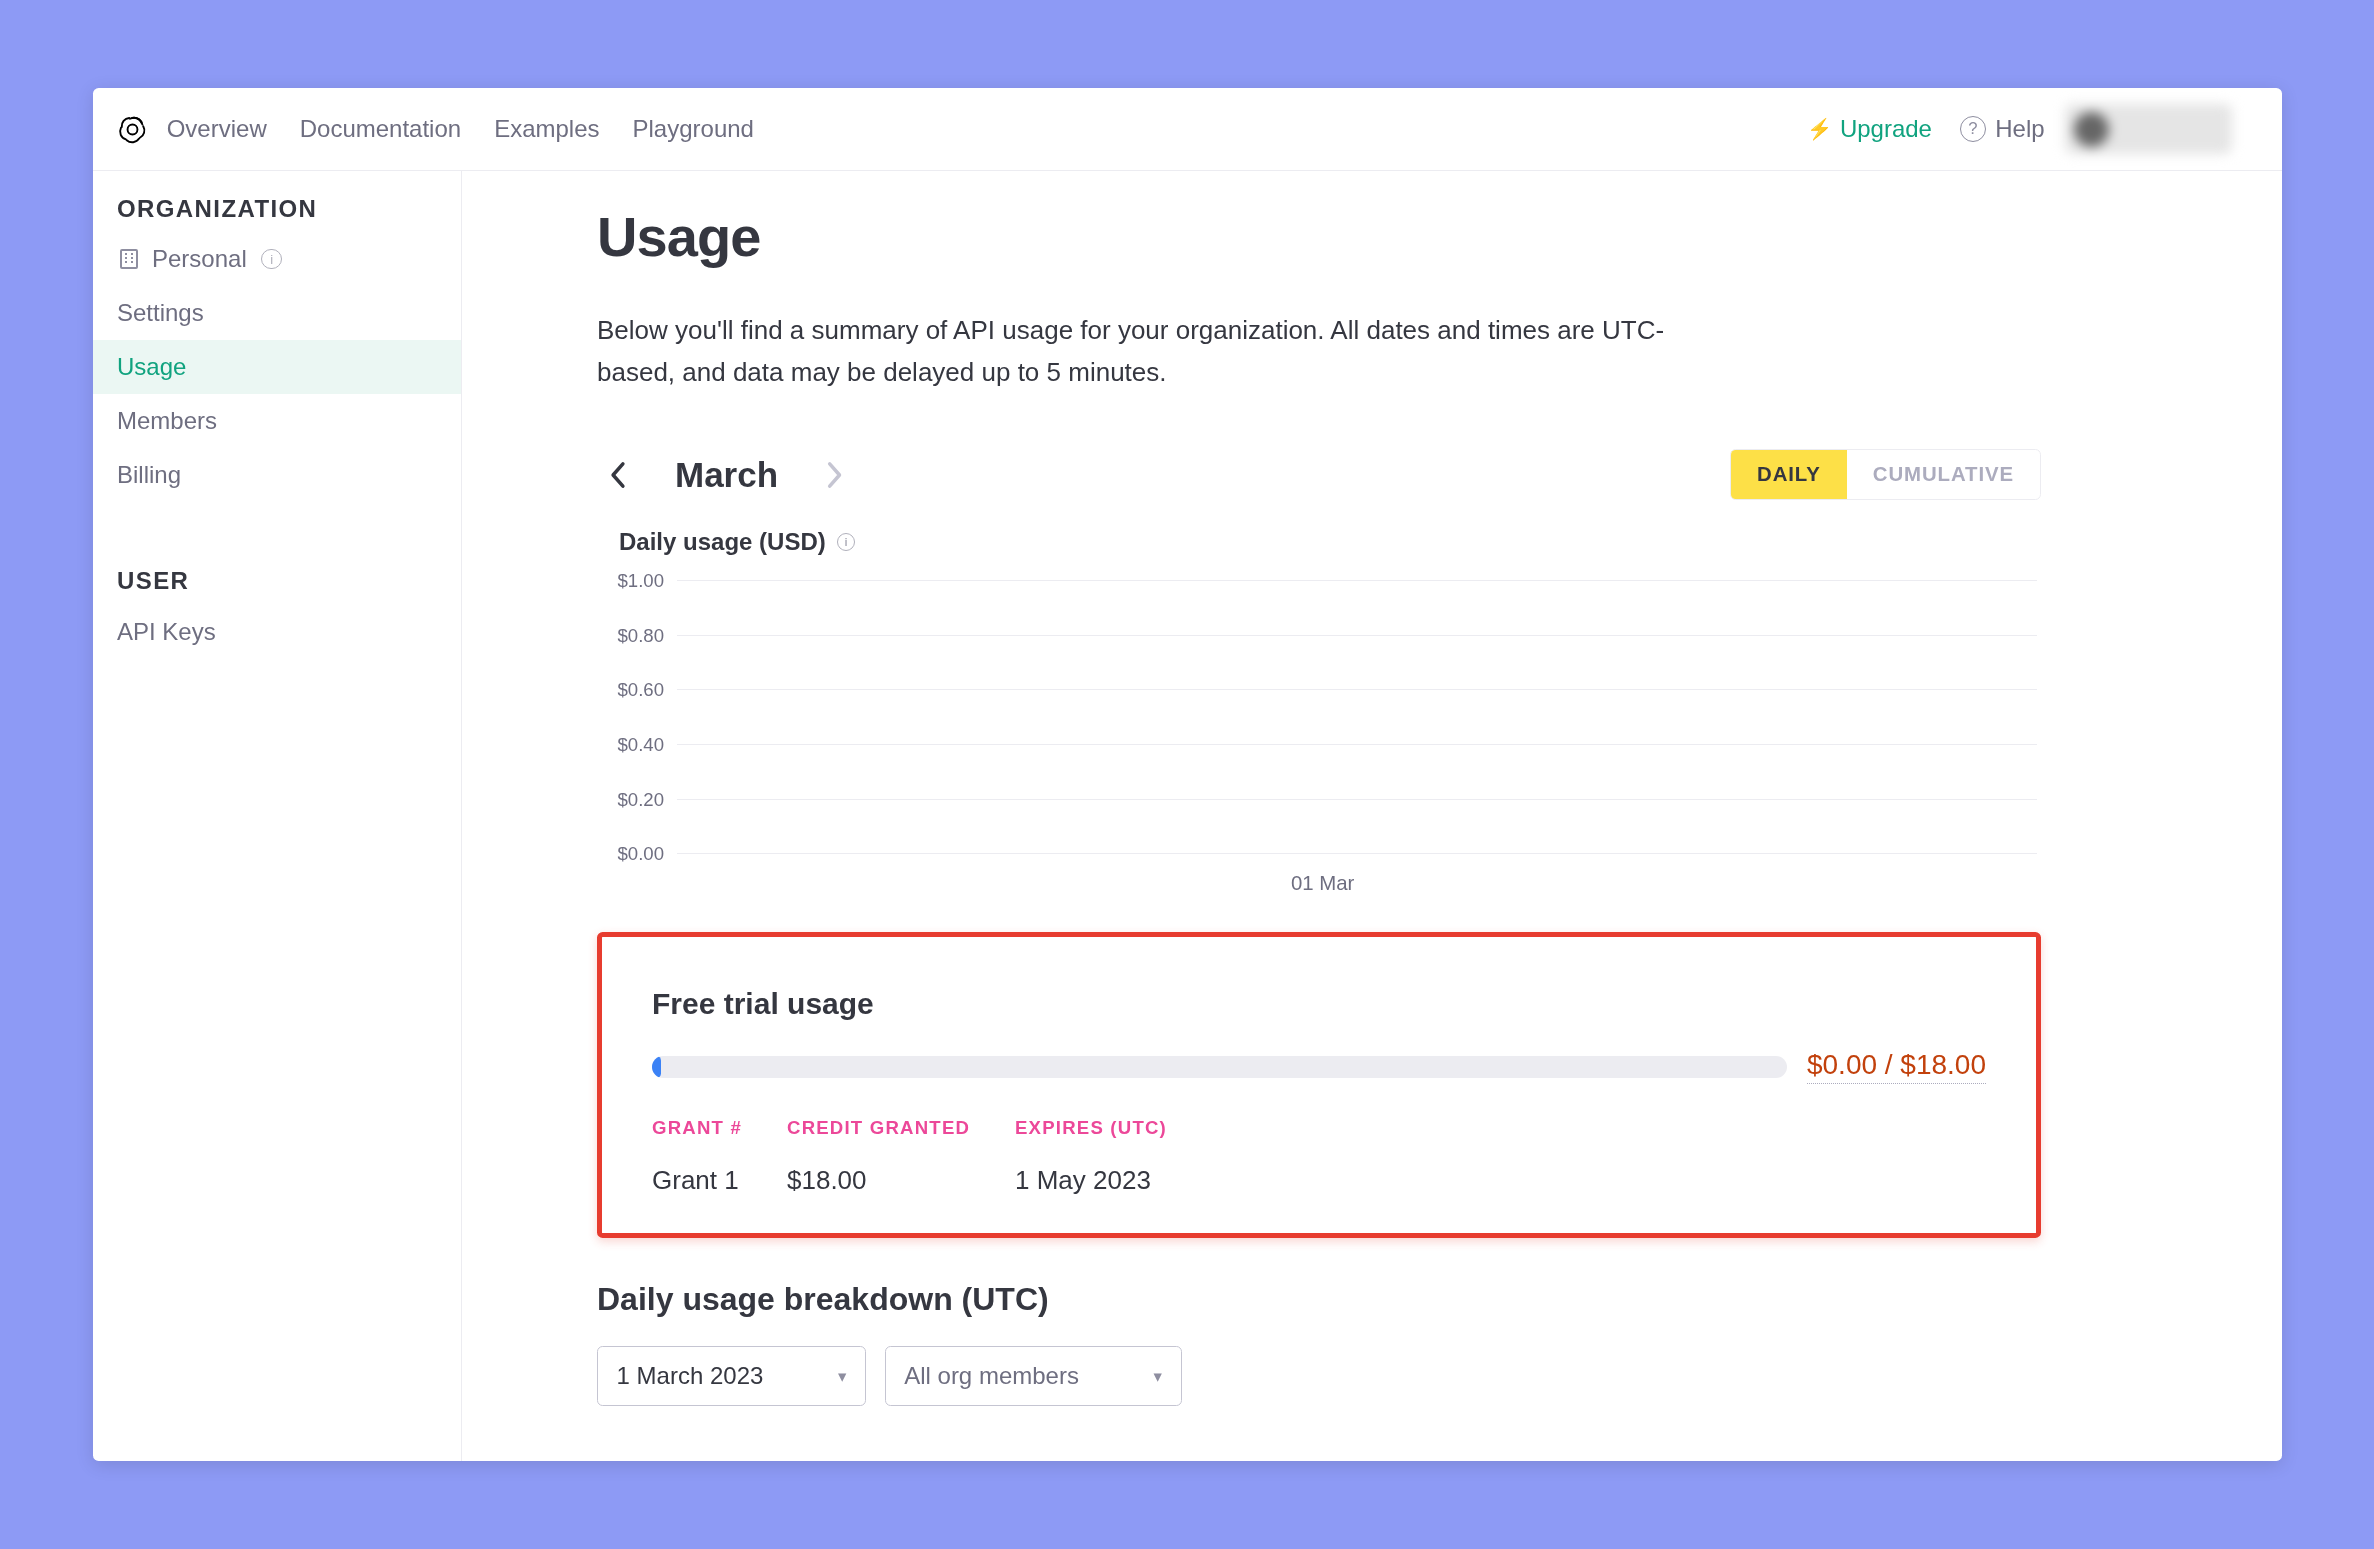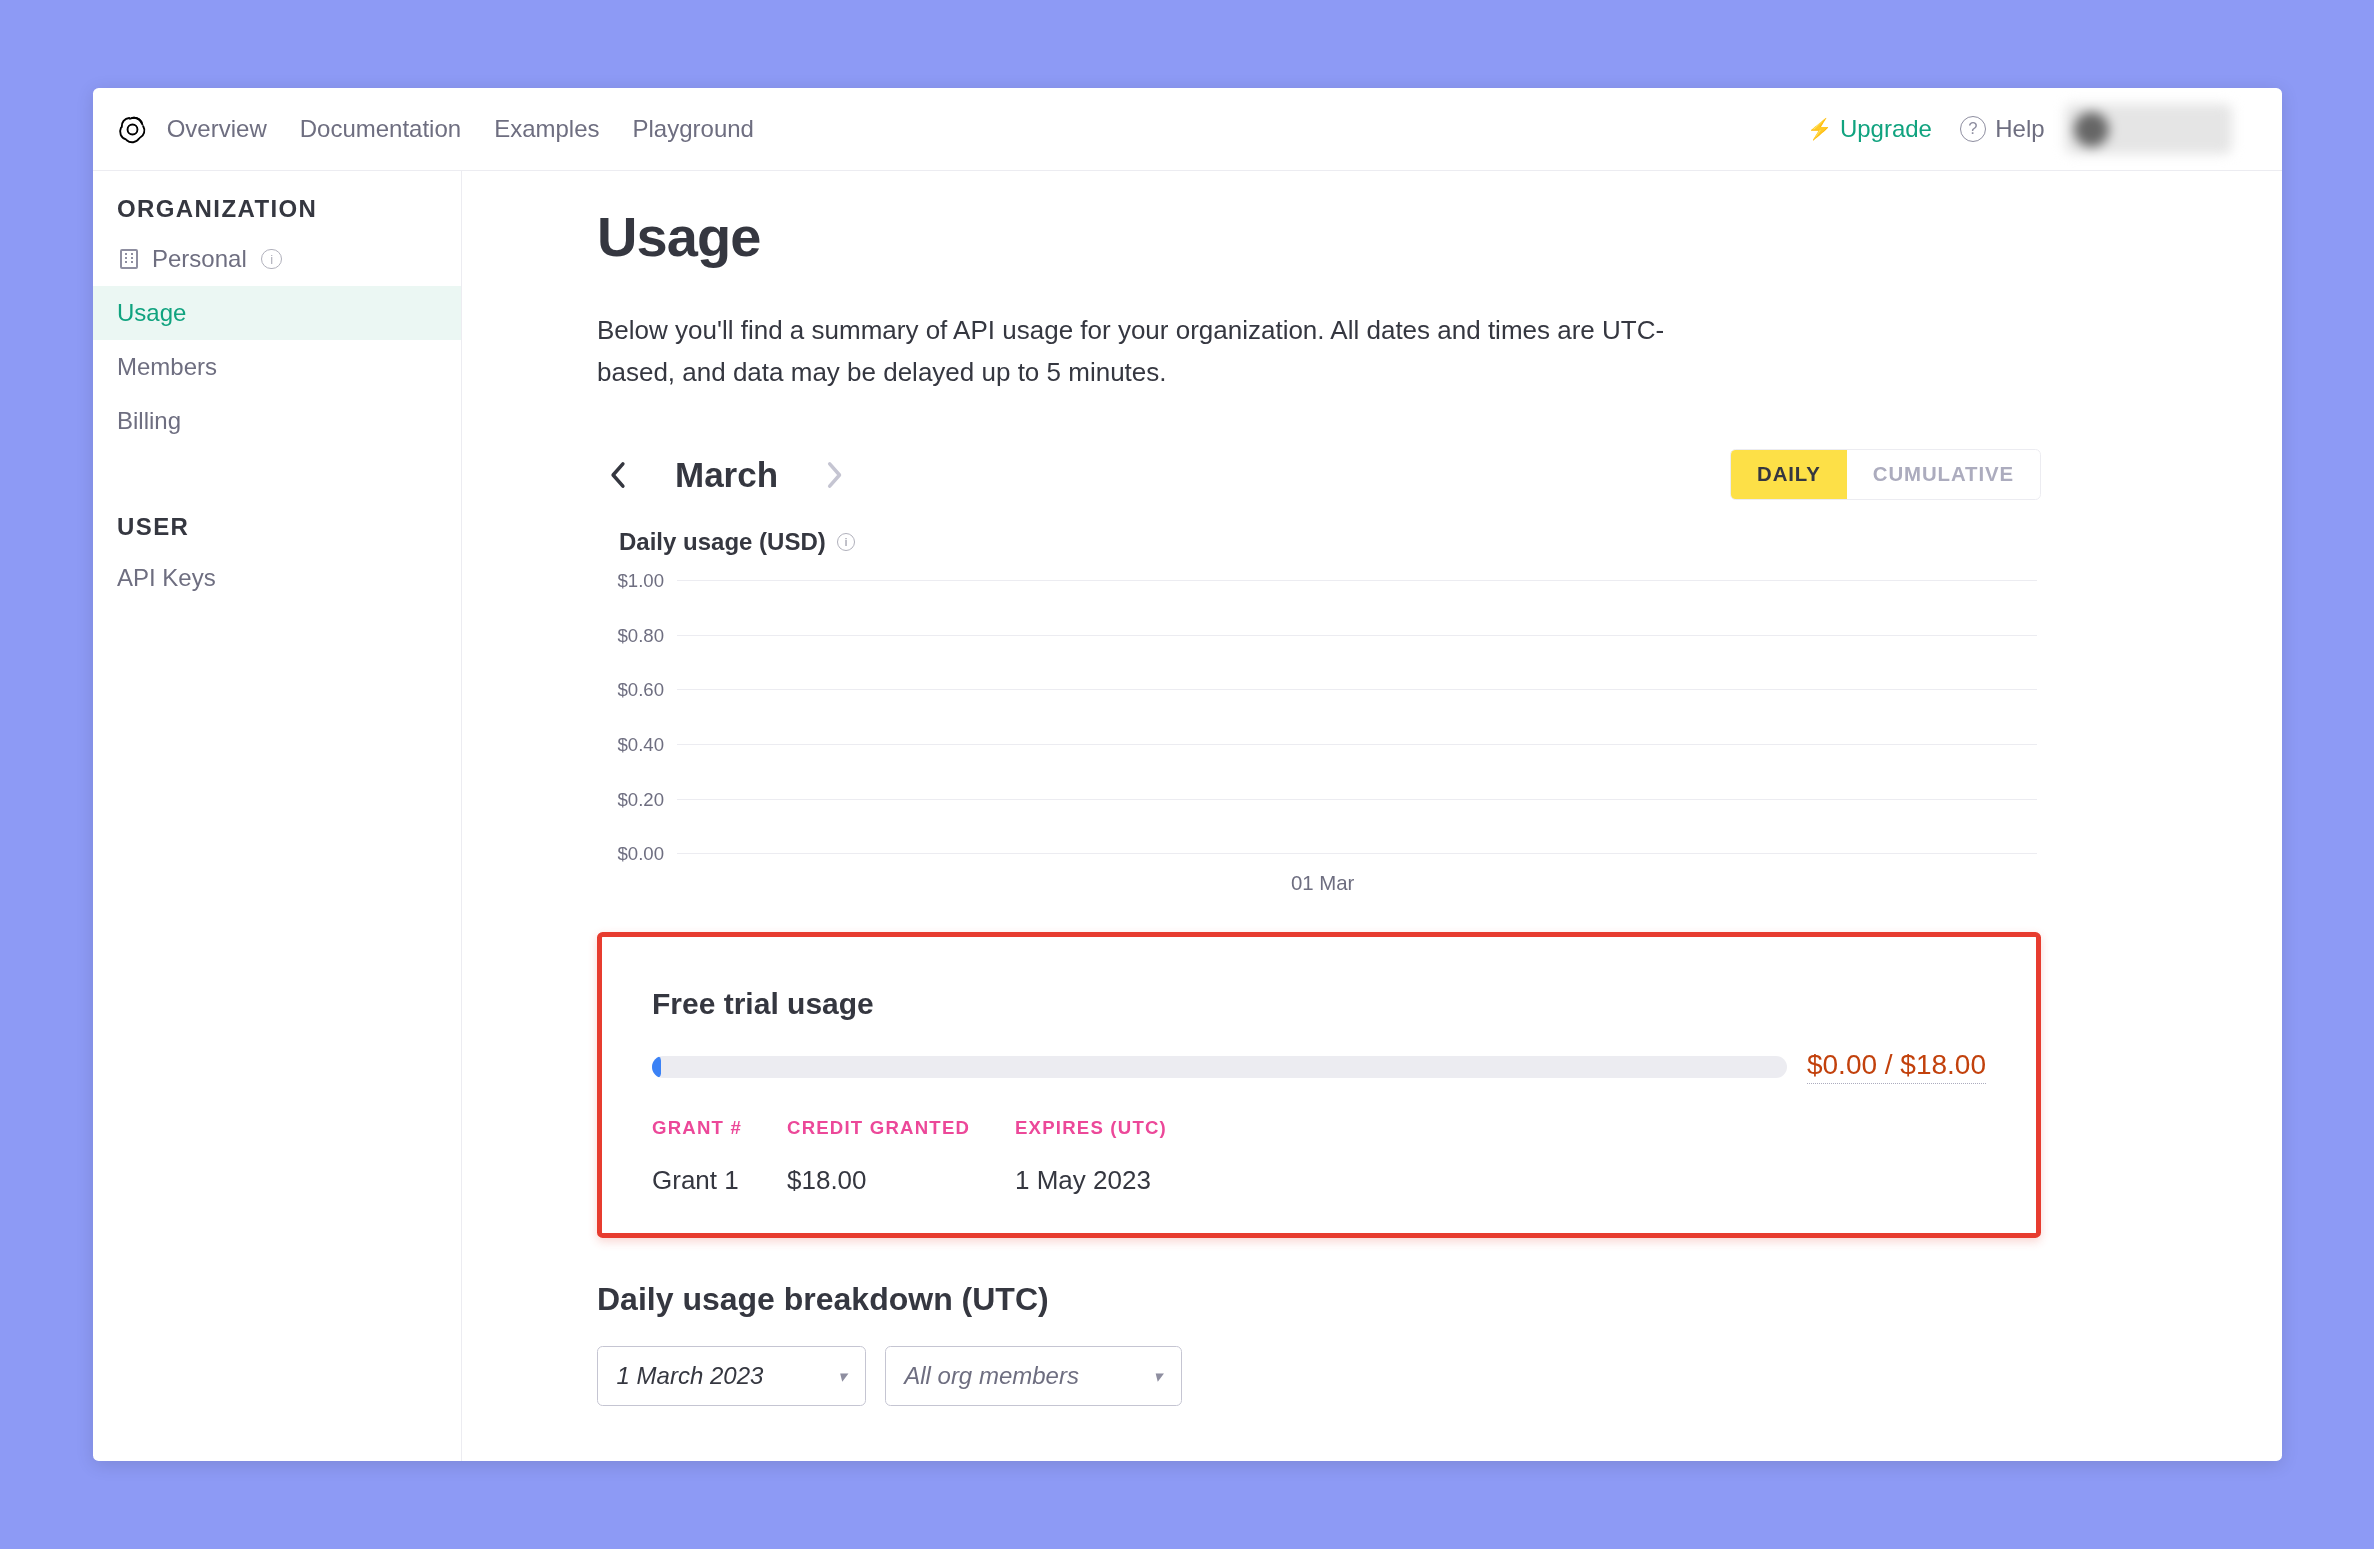--- a/index.html
+++ b/index.html
@@ -179,21 +179,21 @@
   }
   .grant-table { display: flex; gap: 26px; flex-direction: column; }
   .grant-head { display: flex; gap: 24px; font-size: 18.6px; letter-spacing: 1.2px; font-weight: 700; color: #ec4899; }
   .grant-row { display: flex; gap: 24px; font-size: 26px; color: #353740; }
   .gcol1 { width: 111px; }
   .gcol2 { width: 204px; }
   .gcol3 { width: 204px; }
 
   
   .breakdown-title { font-size: 32px; font-weight: 700; margin-bottom: 28px; }
-  .select-row { display: flex; gap: 18.6px; margin-bottom: 35px; font-style: italic; }
+  .select-row { display: flex; gap: 18.6px; margin-bottom: 35px; }
   .select-box {
     border: 0.9px solid #c5c5d2; border-radius: 5.6px;
     padding: 15px 18.6px; font-size: 24px; color: #353740;
     min-width: 269px;
     display: flex; align-items: center; justify-content: space-between;
     cursor: pointer;
   }
   .select-box .caret { color: #8e8ea0; font-size: 16.7px; }
   .select-box.muted { color: #6e6e80; min-width: 297px; }
 
@@ -249,20 +249,23 @@
       <div class="side-heading">ORGANIZATION</div>
       <div class="side-item">
         <span class="icon">
           <svg viewBox="0 0 24 24" width="24" height="24" fill="none" stroke="#8e8ea0" stroke-width="2">
               <rect x="4" y="3" width="16" height="18" rx="1"></rect>
               <path d="M8 7h2M14 7h2M8 11h2M14 11h2M8 15h2M14 15h2"></path>
             </svg>
         </span>
         <span>Personal</span>
         <span class="info-dot">i</span>
+      </div>
+      <div class="side-item">
+        <span>Settings</span>
       </div>
       <div class="side-item active">
         <span>Usage</span>
       </div>
       <div class="side-item">
         <span>Members</span>
       </div>
       <div class="side-item">
         <span>Billing</span>
       </div>

